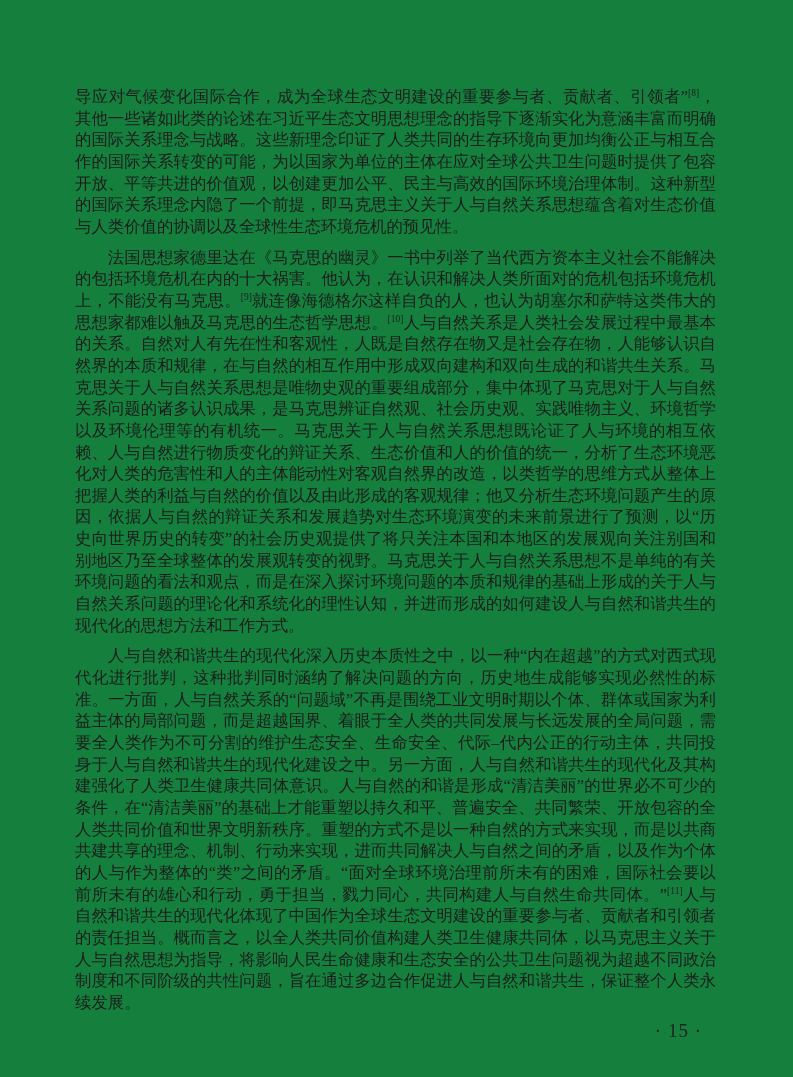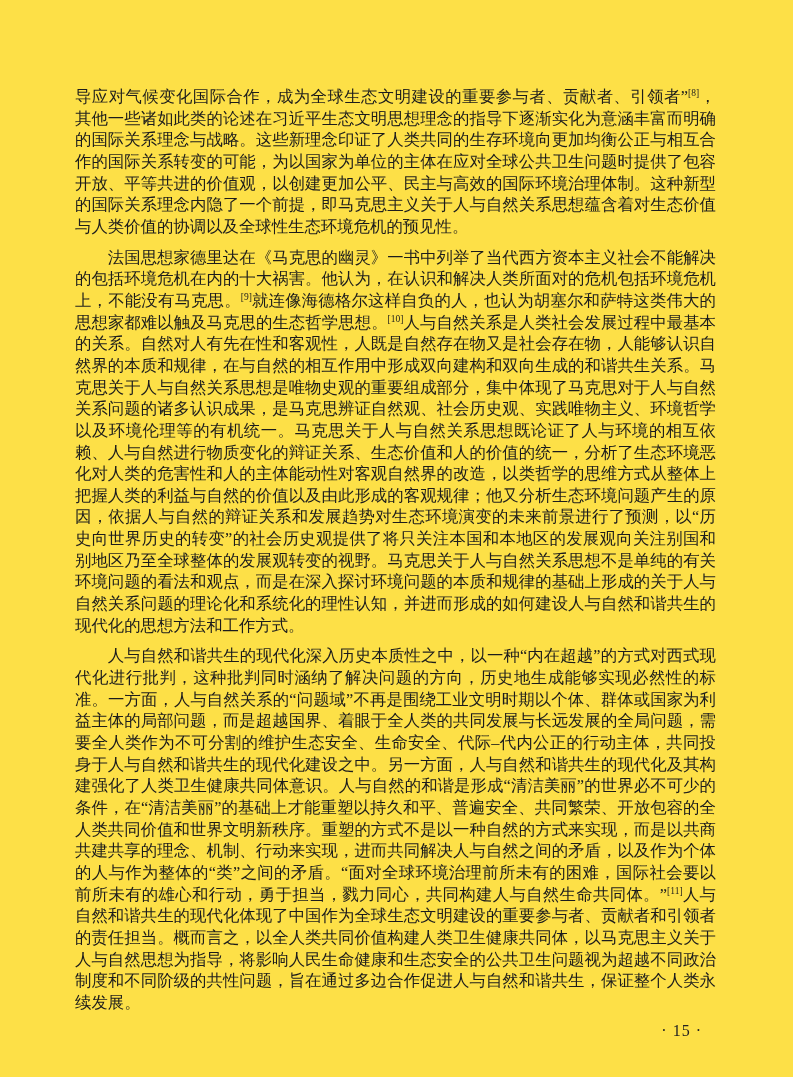--- a/index.html
+++ b/index.html
@@ -4,21 +4,21 @@
 <style>
   html, body {
     margin: 0;
     padding: 0;
     background: #ffffff;
   }
   .page {
     position: relative;
     width: 793px;
     height: 1077px;
-    background: #fde047;
+    background: #15803d;
     overflow: hidden;
     font-family: "Liberation Serif", "DejaVu Serif", serif;
   }
   .text-column {
     position: absolute;
     left: 75px;
     top: 86px;
     width: 641px;
     color: #1c1c1c;
     font-size: 16.4px;
@@ -37,21 +37,21 @@
   sup.ref {
     font-size: 9.5px;
     line-height: 0;
     vertical-align: super;
     letter-spacing: 0;
   }
   .page-number {
     margin-top: 6px;
     padding-right: 14px;
     text-align: right;
-    font-size: 16px;
+    font-size: 19px;
     color: #222222;
     letter-spacing: 1px;
   }
 </style>
 </head>
 <body>
 
 <div class="page">
   <div class="text-column">
     <div>

